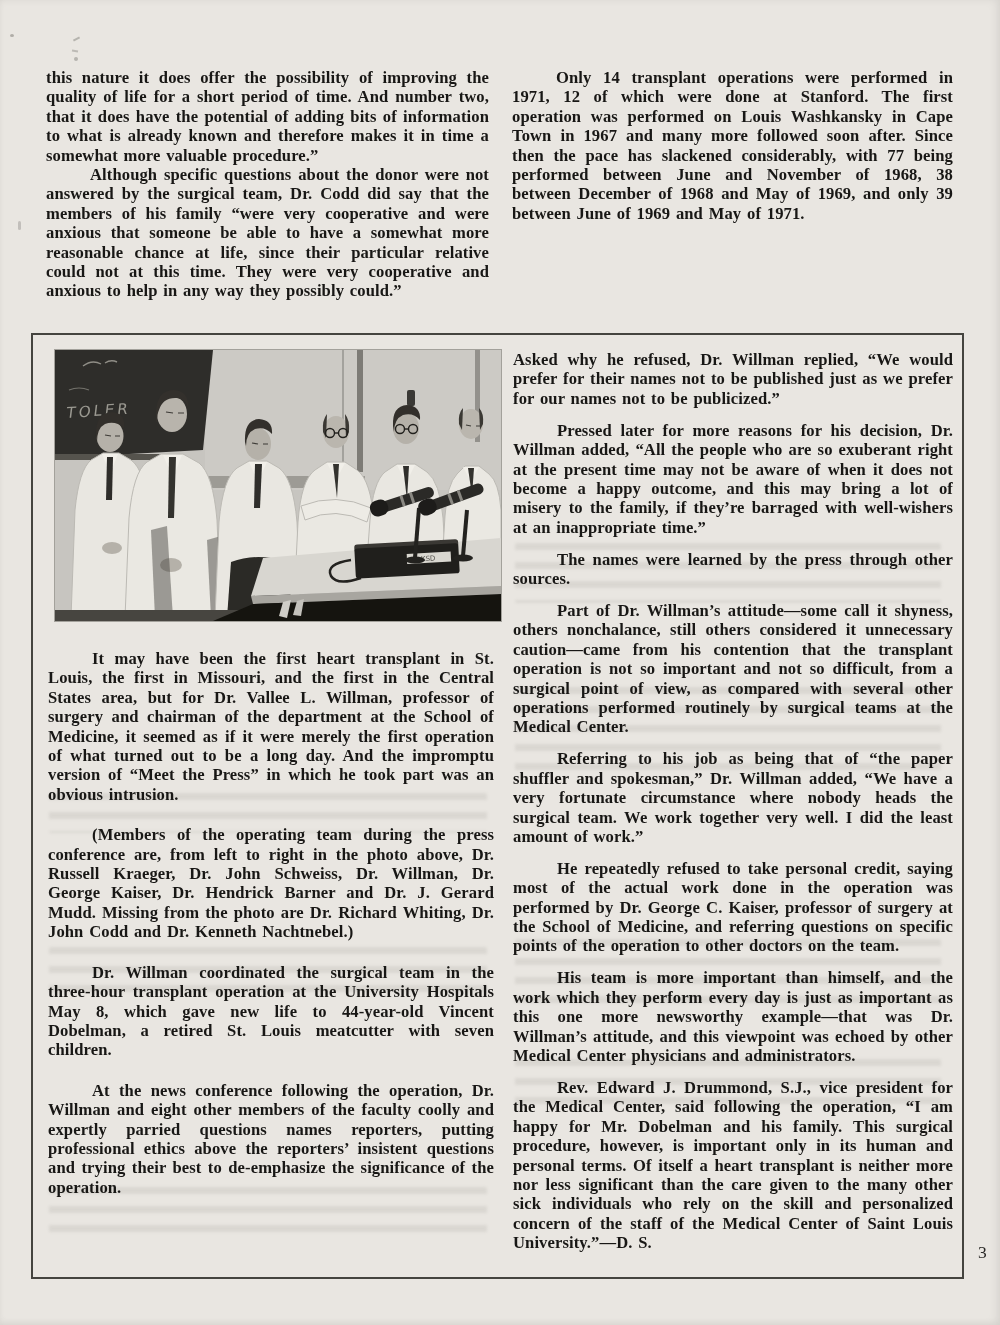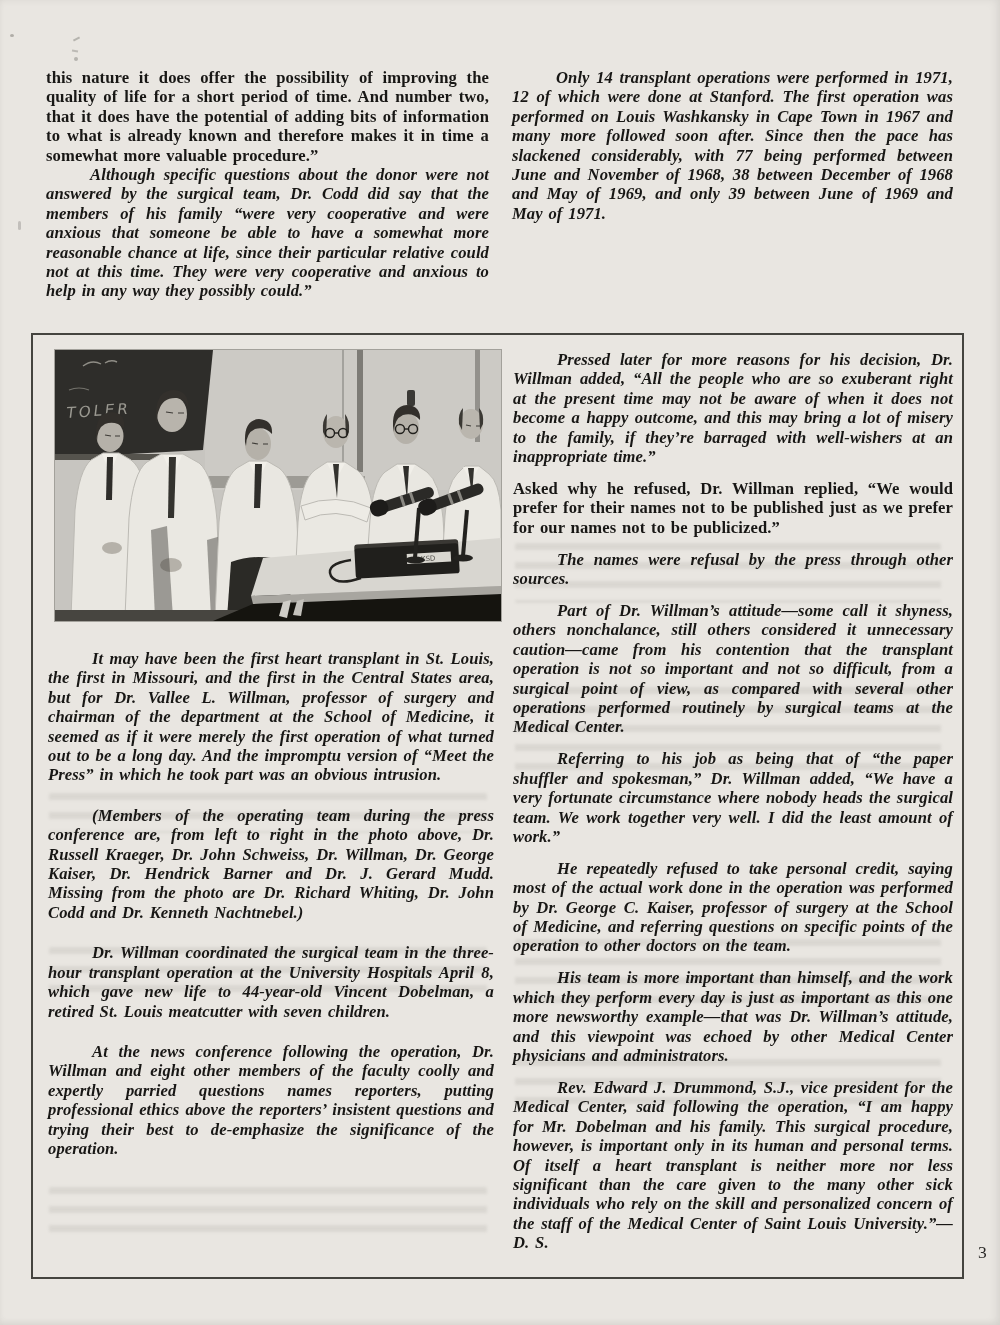--- a/index.html
+++ b/index.html
@@ -16,21 +16,21 @@
   .col{position:absolute;}
   .para{
     margin:0;
     font-size:16.6px;
     line-height:19.4px;
     font-weight:700;
     text-align:justify;
     word-spacing:1.5px;
     letter-spacing:.1px;
   }
-  .indent{text-indent:44px;font-style:italic;}
+  .indent{text-indent:44px;}
   .top-left{left:46px;top:68px;width:443px;}
   .top-right{left:512px;top:68px;width:441px;}
 
   .feature-box{
     position:absolute;
     left:31px;top:333px;
     width:929px;height:942px;
     border:2px solid #45443f;
   }
   .photo{
@@ -232,28 +232,28 @@
             <rect x="394" y="142" width="3" height="11" fill="#8a8882"></rect>
             <rect x="404" y="142" width="3" height="11" fill="#8a8882"></rect>
           </g>
         </g>
       </svg>
     </div>
 
     <div class="box-left">
       <p class="para indent">It may have been the first heart transplant in St. Louis, the first in Missouri, and the first in the Central States area, but for Dr. Vallee L. Willman, professor of surgery and chairman of the department at the School of Medicine, it seemed as if it were merely the first operation of what turned out to be a long day. And the impromptu version of “Meet the Press” in which he took part was an obvious intrusion.</p>
       <p class="para indent">(Members of the operating team during the press conference are, from left to right in the photo above, Dr. Russell Kraeger, Dr. John Schweiss, Dr. Willman, Dr. George Kaiser, Dr. Hendrick Barner and Dr. J. Gerard Mudd. Missing from the photo are Dr. Richard Whiting, Dr. John Codd and Dr. Kenneth Nachtnebel.)</p>
-      <p class="para indent">Dr. Willman coordinated the surgical team in the three-hour transplant operation at the University Hospitals April 8, which gave new life to 44-year-old Vincent Dobelman, a retired St. Louis meatcutter with seven children.</p>
+      <p class="para indent">Dr. Willman coordinated the surgical team in the three-hour transplant operation at the University Hospitals May 8, which gave new life to 44-year-old Vincent Dobelman, a retired St. Louis meatcutter with seven children.</p>
       <p class="para indent">At the news conference following the operation, Dr. Willman and eight other members of the faculty coolly and expertly parried questions names reporters, putting professional ethics above the reporters’ insistent questions and trying their best to de-emphasize the significance of the operation.</p>
     </div>
 
     <div class="box-right">
+      <p class="para">Asked why he refused, Dr. Willman replied, “We would prefer for their names not to be published just as we prefer for our names not to be publicized.”</p>
       <p class="para indent">Pressed later for more reasons for his decision, Dr. Willman added, “All the people who are so exuberant right at the present time may not be aware of when it does not become a happy outcome, and this may bring a lot of misery to the family, if they’re barraged with well-wishers at an inappropriate time.”</p>
-      <p class="para">Asked why he refused, Dr. Willman replied, “We would prefer for their names not to be published just as we prefer for our names not to be publicized.”</p>
-      <p class="para indent">The names were refusal by the press through other sources.</p>
+      <p class="para indent">The names were learned by the press through other sources.</p>
       <p class="para indent">Part of Dr. Willman’s attitude—some call it shyness, others nonchalance, still others considered it unnecessary caution—came from his contention that the transplant operation is not so important and not so difficult, from a surgical point of view, as compared with several other operations performed routinely by surgical teams at the Medical Center.</p>
       <p class="para indent">Referring to his job as being that of “the paper shuffler and spokesman,” Dr. Willman added, “We have a very fortunate circumstance where nobody heads the surgical team. We work together very well. I did the least amount of work.”</p>
       <p class="para indent">He repeatedly refused to take personal credit, saying most of the actual work done in the operation was performed by Dr. George C. Kaiser, professor of surgery at the School of Medicine, and referring questions on specific points of the operation to other doctors on the team.</p>
       <p class="para indent">His team is more important than himself, and the work which they perform every day is just as important as this one more newsworthy example—that was Dr. Willman’s attitude, and this viewpoint was echoed by other Medical Center physicians and administrators.</p>
       <p class="para indent">Rev. Edward J. Drummond, S.J., vice president for the Medical Center, said following the operation, “I am happy for Mr. Dobelman and his family. This surgical procedure, however, is important only in its human and personal terms. Of itself a heart transplant is neither more nor less significant than the care given to the many other sick individuals who rely on the skill and personalized concern of the staff of the Medical Center of Saint Louis University.”—D. S.</p>
     </div>
 
   </section>
 
   <div class="page-number">3</div>

